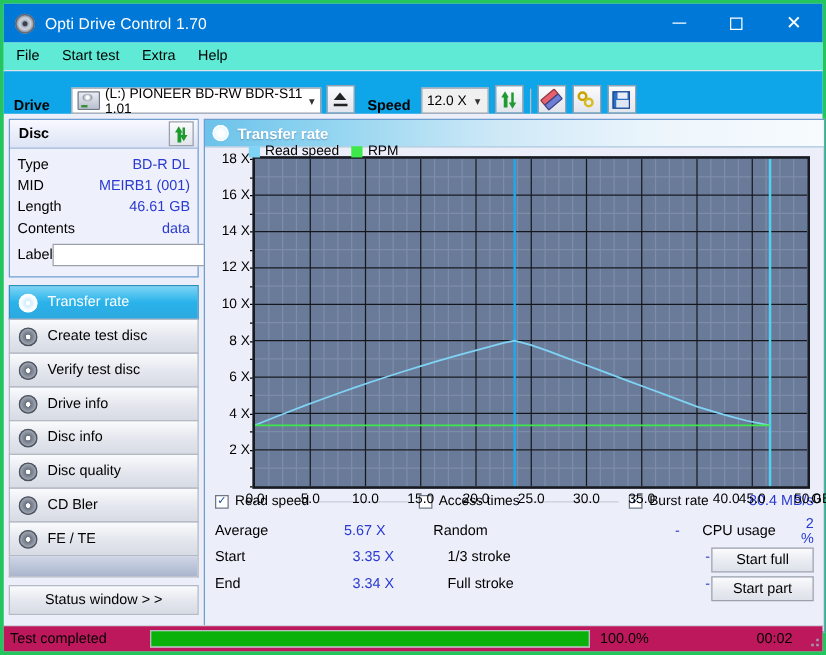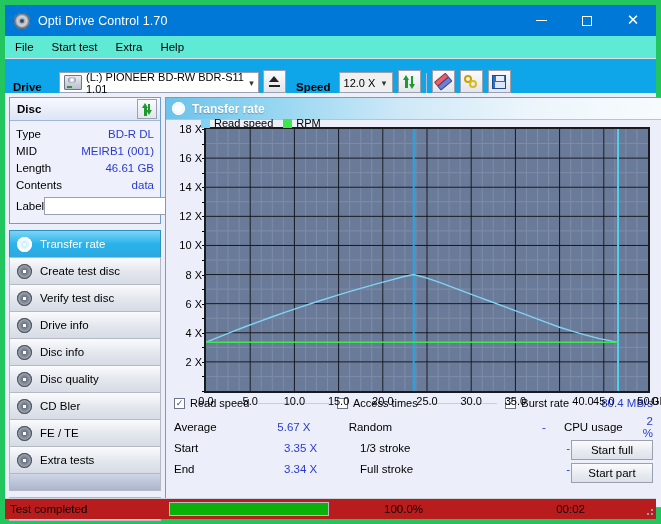--- a/index.html
+++ b/index.html
@@ -6,21 +6,21 @@
   body{
     width:661px;height:524px;overflow:hidden;
     font-family:"Liberation Sans", sans-serif;
     font-size:11px;
     background:#f0f0f4;
     -webkit-font-smoothing:antialiased;
   }
   #app{
     position:relative;width:661px;height:524px;
     background:#eceff9;
-    border:5px solid #22c55e;
+    border:3px solid #22c55e;
     box-sizing:border-box;
   }
 
   
   .titlebar{
     position:absolute;left:0;top:0;width:100%;height:31px;
     background:#0078d7;
     display:flex;align-items:center;
   }
   .title-icon{
@@ -240,21 +240,21 @@
   .c6{flex:1;color:#2a3ad0;text-align:right;}
   .startbtn{
     position:absolute;right:8px;width:82px;height:20px;border:1px solid #9aa0ad;
     background:linear-gradient(#fbfbfd,#e8ebf1 55%,#dde1e9);
     display:flex;align-items:center;justify-content:center;font-size:11.5px;box-sizing:border-box;
   }
 
   
   .statusbar{
     position:absolute;left:0;bottom:0;width:100%;height:20px;
-    background:#b91c1c;border-top:1px solid #cfd3de;display:flex;align-items:center;gap:47px;
+    background:#be185d;border-top:1px solid #cfd3de;display:flex;align-items:center;
   }
   .sb-text{padding-left:5px;font-size:11.5px;flex:none;width:110px;}
   .sb-progress{
     flex:1;height:14px;margin:0 2px;background:#e9e9ee;border:1px solid #b6bac4;box-sizing:border-box;position:relative;
   }
   .sb-progress .fill{position:absolute;left:0;top:0;bottom:0;background:#0bb10b;}
   .sb-pct{width:62px;font-size:11.5px;padding-left:6px;}
   .sb-time{width:92px;text-align:right;padding-right:8px;font-size:11.5px;}
   .grip{width:14px;height:14px;position:relative;margin-right:2px;}
   .grip i{position:absolute;width:2px;height:2px;background:#9aa0ad;}
@@ -394,24 +394,20 @@
           <span class="nav-ico"></span>
           <span>Disc quality</span>
         </div>
       <div class="navbtn">
           <span class="nav-ico"></span>
           <span>CD Bler</span>
         </div>
       <div class="navbtn">
           <span class="nav-ico"></span>
           <span>FE / TE</span>
-        </div>
-      <div class="navbtn">
-          <span class="nav-ico"></span>
-          <span>Extra tests</span>
         </div>
       <div class="spacer-band"></div>
     </div>
 
     <div class="statuswin">Status window &gt; &gt;</div>
   </div>
 
   <div class="right">
     <div class="panel-head">
       <span class="pico"></span>

